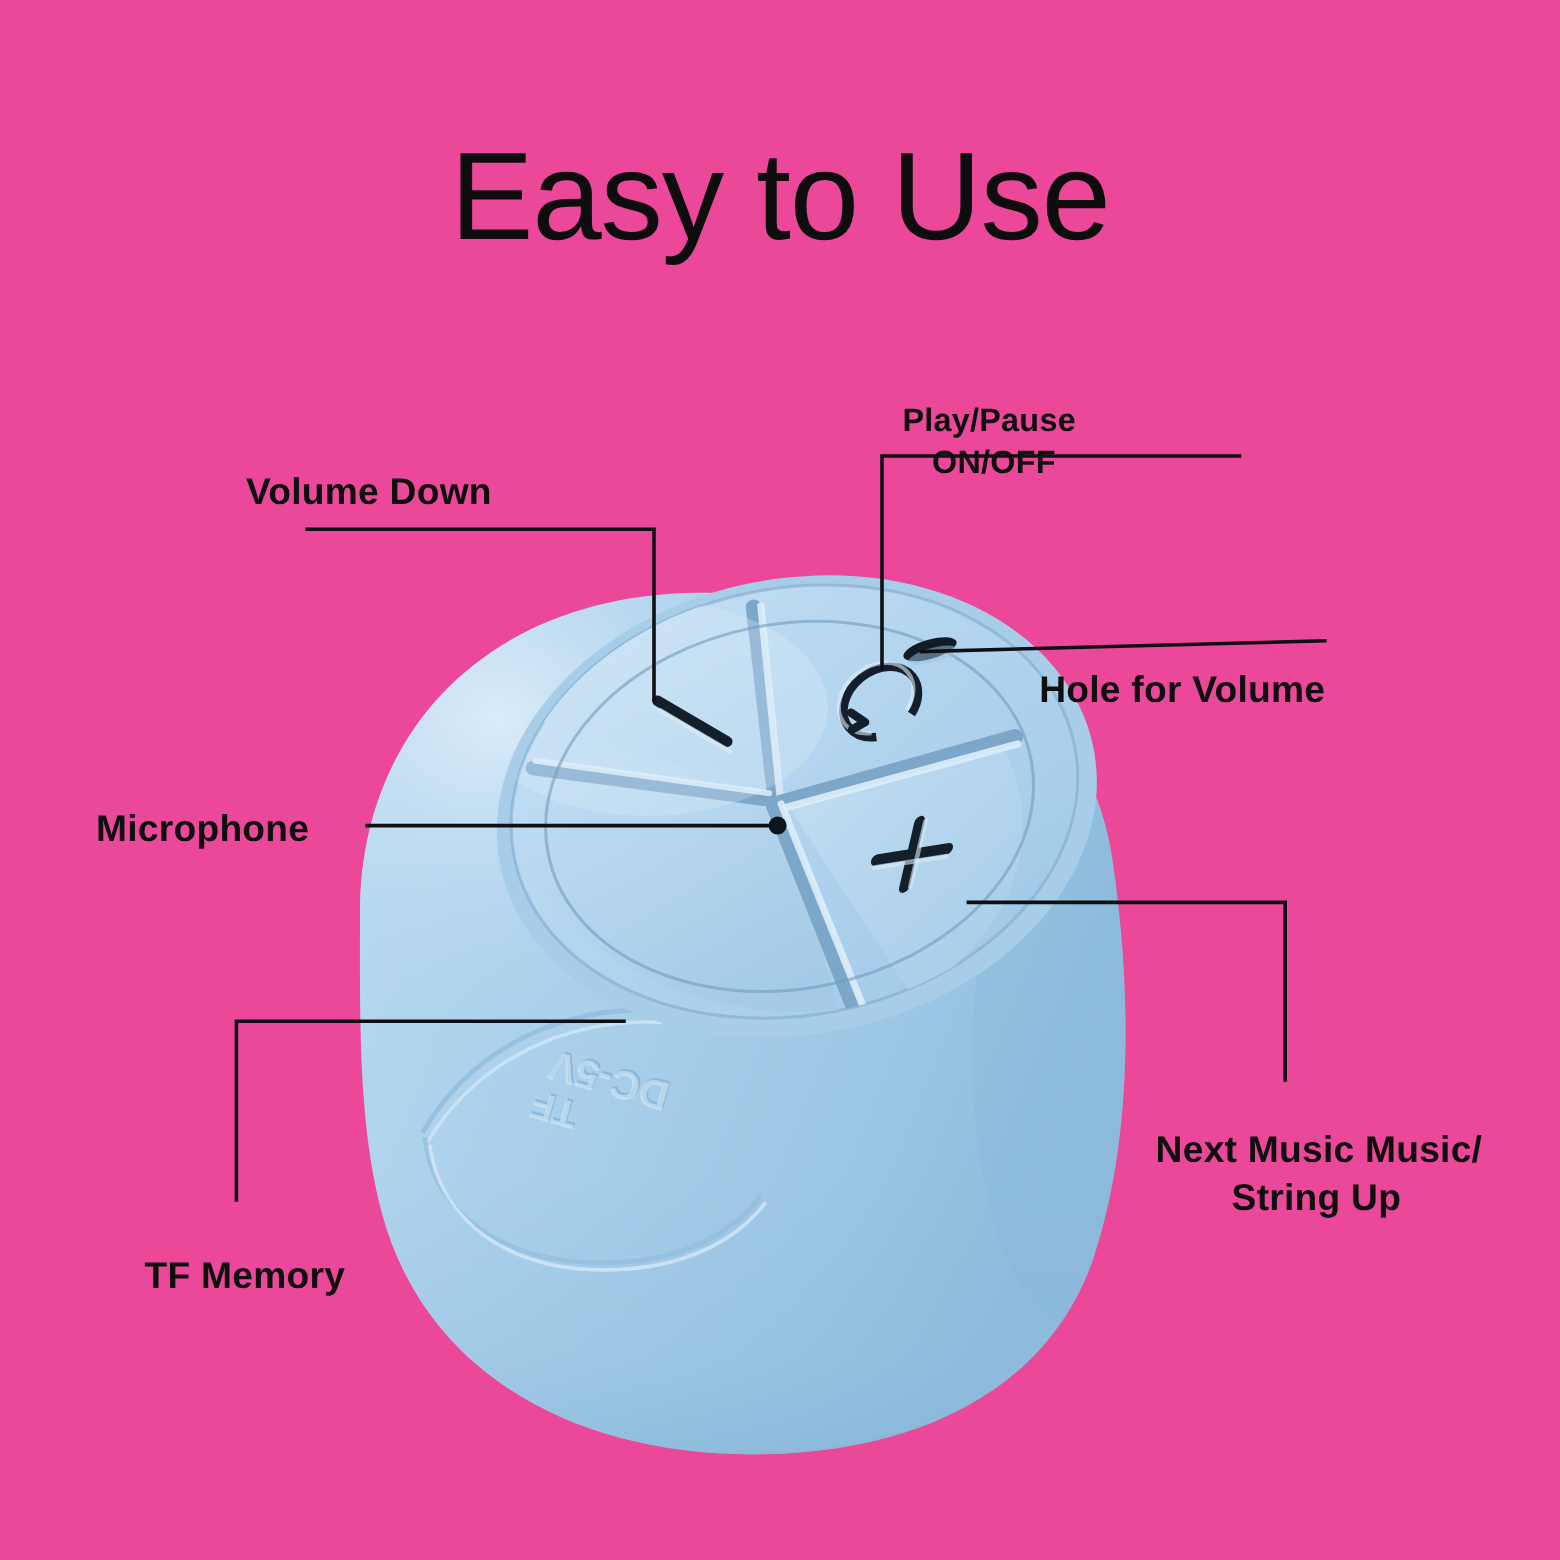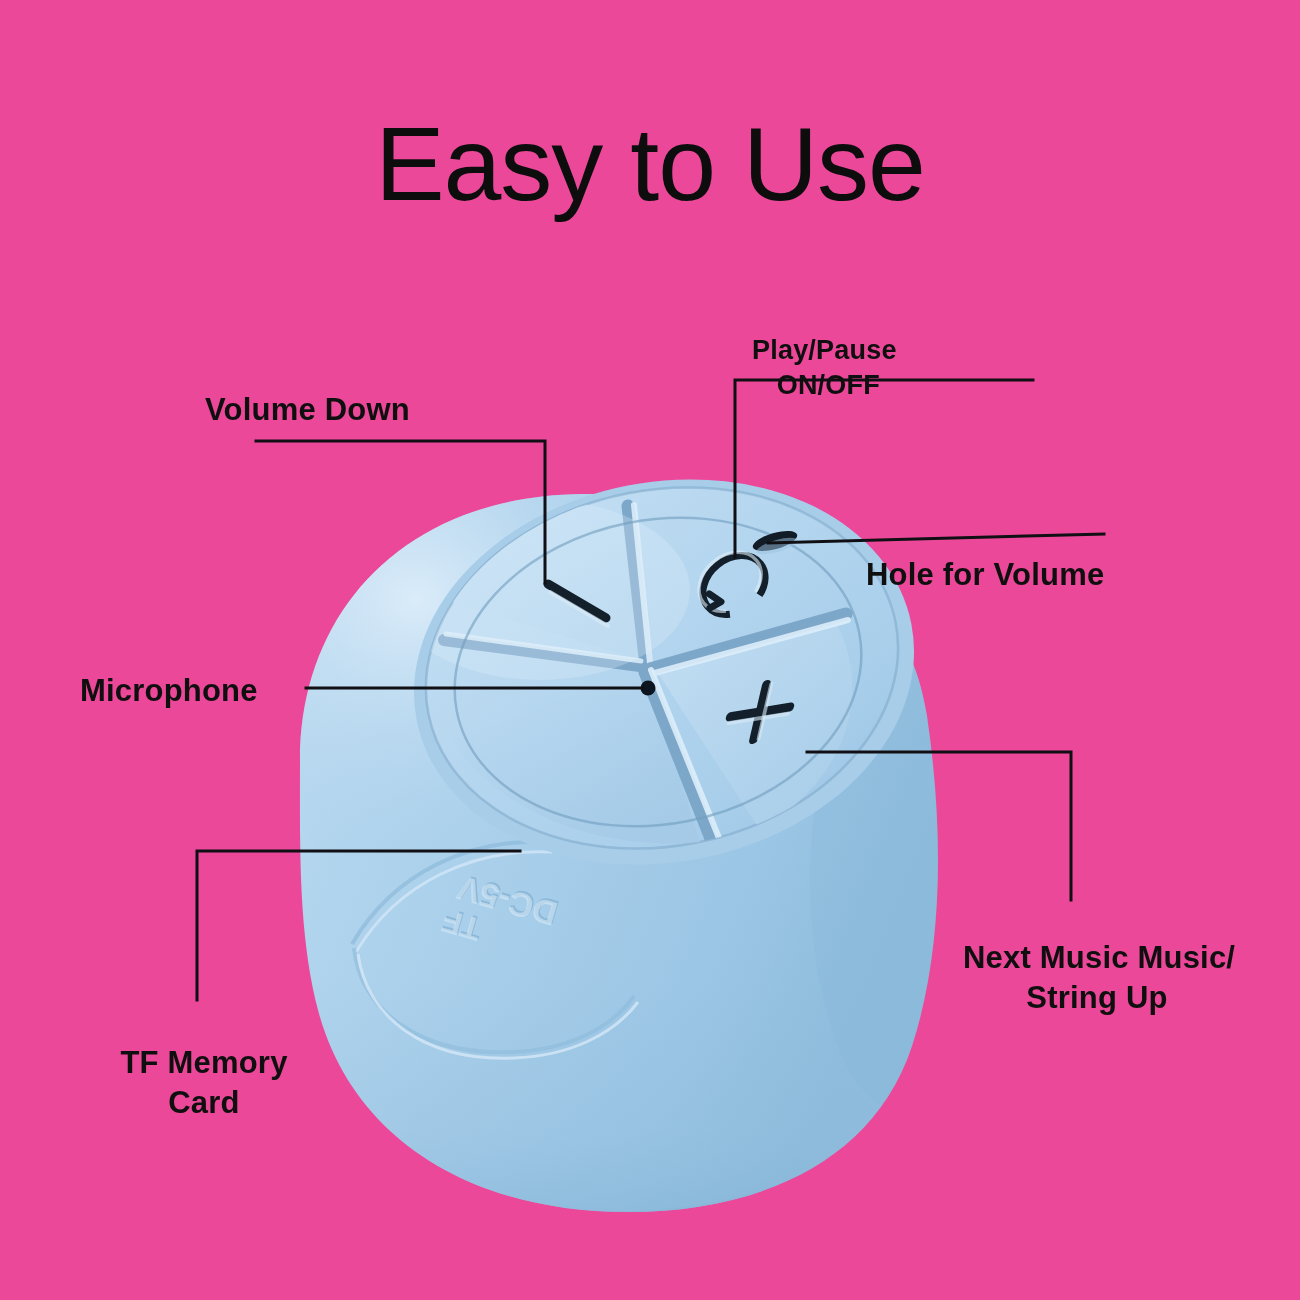--- a/index.html
+++ b/index.html
@@ -286,21 +286,20 @@
   <div class="callout" id="cl-hole">
     <div>Hole for Volume</div>
   </div>
 
   <div class="callout" id="cl-mic">
     <div>Microphone</div>
   </div>
 
   <div class="callout" id="cl-tf">
     <div>TF Memory</div>
-    <div>Card</div>
   </div>
 
   <div class="callout" id="cl-next">
     <div>Next Music Music/</div>
     <div>String Up</div>
   </div>
 
 </div>
 
 </body></html>

